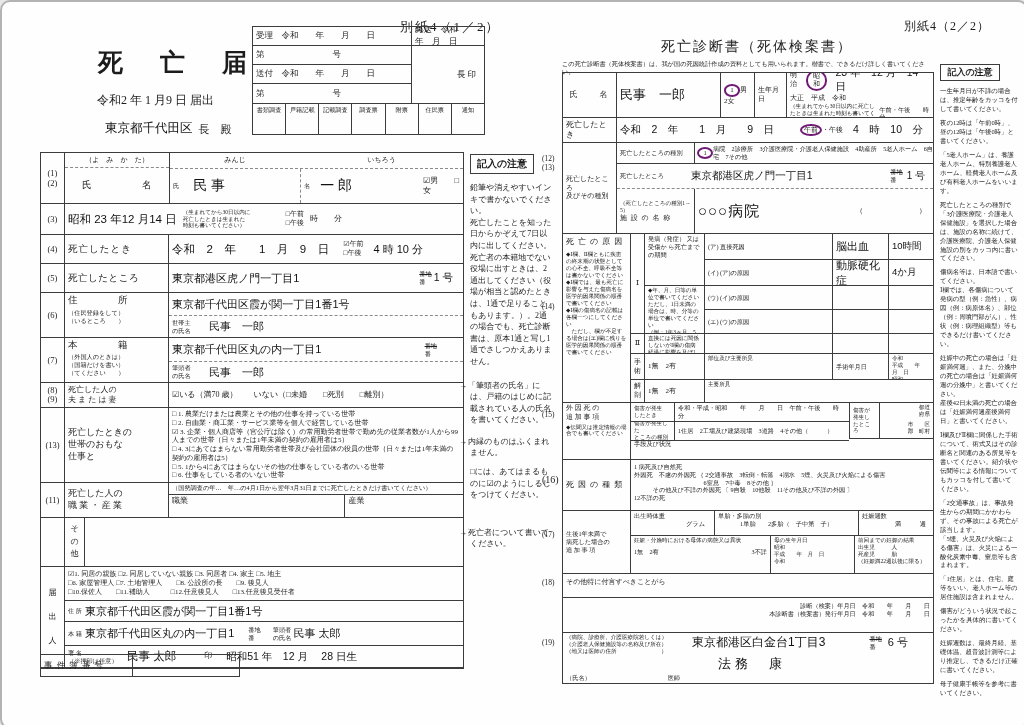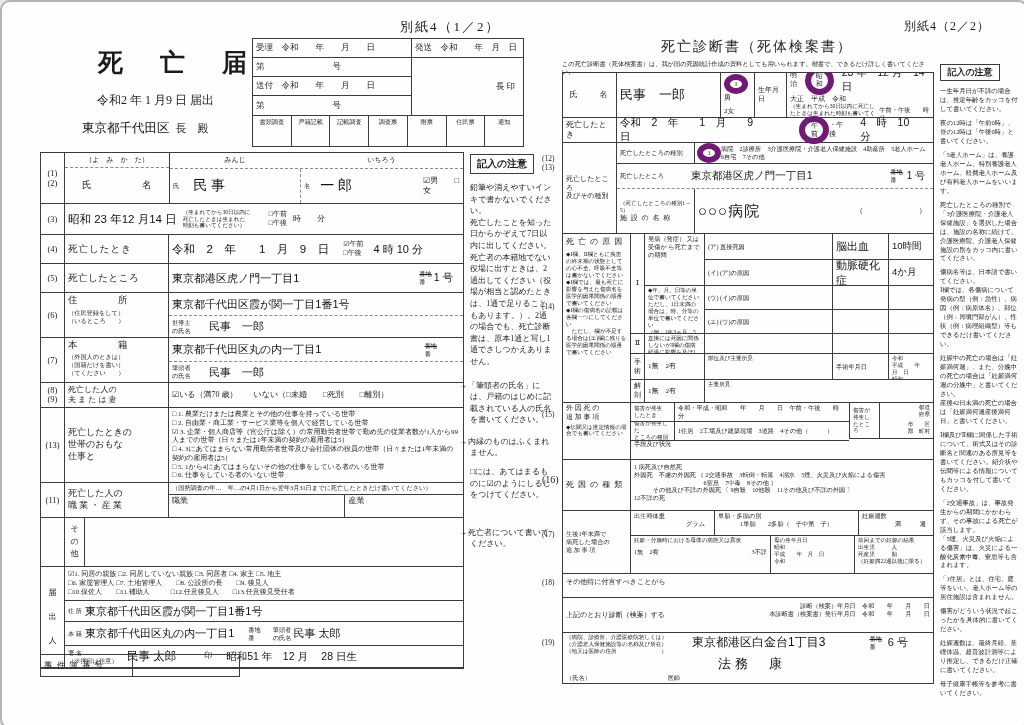--- a/index.html
+++ b/index.html
@@ -20,41 +20,41 @@
   .vc{display:flex;align-items:center}
   .hc{justify-content:center}
   .fill{font-family:"Liberation Sans","DejaVu Sans",sans-serif;color:#111}
   .lbl{font-size:9.5px;letter-spacing:.5px}
   .t8{font-size:8px;line-height:1.3}
   .t7{font-size:7px;line-height:1.25}
   .t6{font-size:6.2px;line-height:1.25}
   .t5{font-size:5.6px;line-height:1.25}
   .num{font-size:8.5px}
   .strike{text-decoration:line-through}
-  .circ{display:inline-block;border:6px solid #701a75;border-radius:50%;text-align:center;line-height:1.2;padding:0 2px}
+  .circ{display:inline-block;border:2px solid #701a75;border-radius:50%;text-align:center;line-height:1.2;padding:0 2px}
   .arrow{margin-left:-11px;margin-right:1px}
   .note-p{font-size:8px;line-height:1.45;margin-bottom:7px}
   .sb-p{font-size:6.4px;line-height:1.4;margin-bottom:5px}
   .flex1{flex:1;min-width:0}
 </style>
 </head>
 <body>
 
 <div id="frame">
 
   <div class="abs" style="left:398px;top:16px;font-size:13px;letter-spacing:2px">別紙4（1／2）</div>
 
   <div class="abs" style="left:96px;top:44px;font-size:25px;font-weight:bold;letter-spacing:6px">死　亡　届</div>
   <div class="abs" style="left:95px;top:90px;font-size:12px">令和2 年 1 月9 日 届出</div>
-  <div class="abs row" style="left:80px;top:118px;font-size:12.5px;align-items:center">
+  <div class="abs row" style="left:103px;top:118px;font-size:12.5px;align-items:flex-end">
     <span class="fill">東京都千代田区</span>
     <span style="margin-left:6px;font-size:11px">長　殿</span>
   </div>
 
-  <div class="abs b" style="left:250px;top:36px;width:272px">
+  <div class="abs b" style="left:250px;top:24px;width:233px">
     <div class="row">
       <div class="col br" style="width:158px">
         <div class="cell bb num vc" style="height:19px">受理　令和　　年　　月　　日</div>
         <div class="cell bb num vc" style="height:19px">第　　　　　　　　号</div>
         <div class="cell bb num vc" style="height:19px">送付　令和　　年　　月　　日</div>
         <div class="cell num vc" style="height:19px">第　　　　　　　　号</div>
       </div>
       <div class="col flex1">
         <div class="cell bb num vc" style="height:19px">発送　令和　　年　月　日</div>
         <div class="cell num" style="height:57px;display:flex;align-items:center;justify-content:flex-end;padding-right:8px">長 印</div>
@@ -99,21 +99,21 @@
       </div>
     </div>
 
     <div class="row bb" style="height:30px">
       <div class="cell br num vc hc" style="width:24px">(3)</div>
       <div class="row flex1 vc">
         <span class="fill" style="font-size:11.5px;margin-left:3px">昭和 23 年12 月14 日</span>
         <span class="pre t5" style="margin-left:6px;width:84px">（生まれてから30日以内に
 死亡したときは生まれた
 時刻も書いてください）</span>
-        <span class="pre t7" style="margin-left:2px">□午前
+        <span class="pre t7" style="margin-left:19px">□午前
 □午後</span>
         <span class="t8" style="margin-left:6px">時　　分</span>
       </div>
     </div>
 
     <div class="row bb" style="height:28px">
       <div class="cell br num vc hc" style="width:24px">(4)</div>
       <div class="cell br lbl vc" style="width:104px;letter-spacing:1px">死亡したとき</div>
       <div class="row flex1 vc">
         <span class="fill" style="font-size:11.5px;margin-left:3px">令和　2　年　　1　月　9　日</span>
@@ -284,21 +284,21 @@
   <div class="abs num" style="left:540px;top:472px;font-size:10px">(16)</div>
   <div class="abs num" style="left:540px;top:528px;font-size:7.5px">(17)</div>
   <div class="abs num" style="left:540px;top:576px;font-size:7.5px">(18)</div>
   <div class="abs num" style="left:540px;top:636px;font-size:7.5px">(19)</div>
 
   <div class="abs b" style="left:560px;top:70px;width:372px">
 
     <div class="row bb" style="height:44px">
       <div class="cell br t8 vc hc" style="width:54px;letter-spacing:2px">氏　　名</div>
       <div class="cell br vc fill" style="width:104px;font-size:13px">民事　一郎</div>
-      <div class="col br cell hc" style="width:34px;justify-content:space-between">
+      <div class="col br cell hc" style="width:34px;justify-content:center">
         <div class="t7"><span class="circ" style="font-size:7px;min-width:8px">1</span><span class="t7">男</span></div>
         <div class="t7">2女</div>
       </div>
       <div class="cell br t7 vc hc" style="width:32px">生年月日</div>
       <div class="col cell flex1" style="justify-content:center">
         <div class="row" style="align-items:center">
           <span class="t7">明治</span>
           <span class="circ t7" style="margin-left:2px">昭和</span>
           <span class="fill" style="font-size:10.5px;margin-left:8px">23 年　12 月　14 日</span>
         </div>
@@ -482,21 +482,20 @@
 死産児　　　胎
 （妊娠満22週以後に限る）</div>
           </div>
         </div>
       </div>
     </div>
 
     <div class="cell bb t7" style="height:24px;padding-top:4px">その他特に付言すべきことがら</div>
 
     <div class="row bb" style="height:34px">
-      <div class="cell t7 vc" style="width:170px">上記のとおり診断（検案）する</div>
       <div class="cell pre t6 flex1" style="text-align:right;padding-top:4px">診断（検案）年月日　令和　　年　　月　　日
 本診断書（検案書）発行年月日　令和　　年　　月　　日</div>
     </div>
 
     <div class="row" style="height:50px">
       <div class="col cell" style="width:126px;justify-content:space-between">
         <span class="pre t5">（病院、診療所、介護医療院若しくは）
 （介護老人保健施設等の名称及び所在）
 （地又は医師の住所　　　　　　　　）</span>
         <div class="row t6" style="justify-content:space-between;padding-right:6px">

